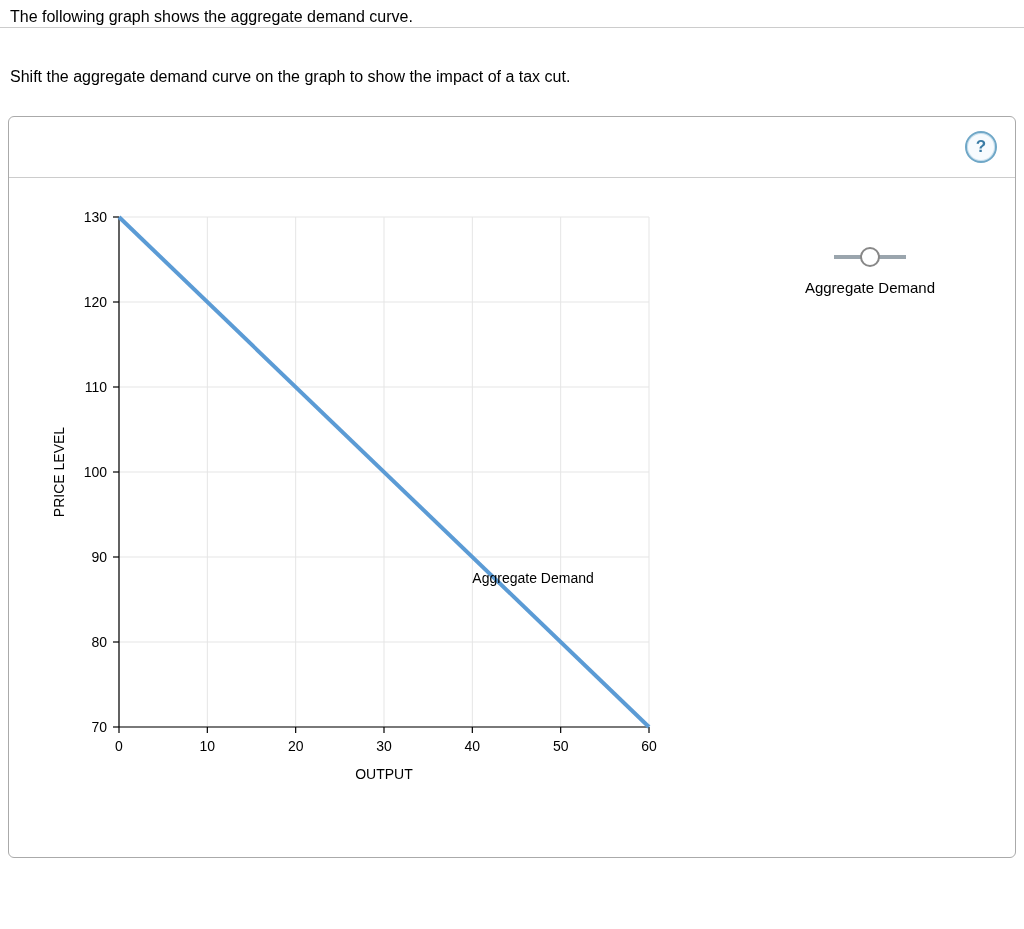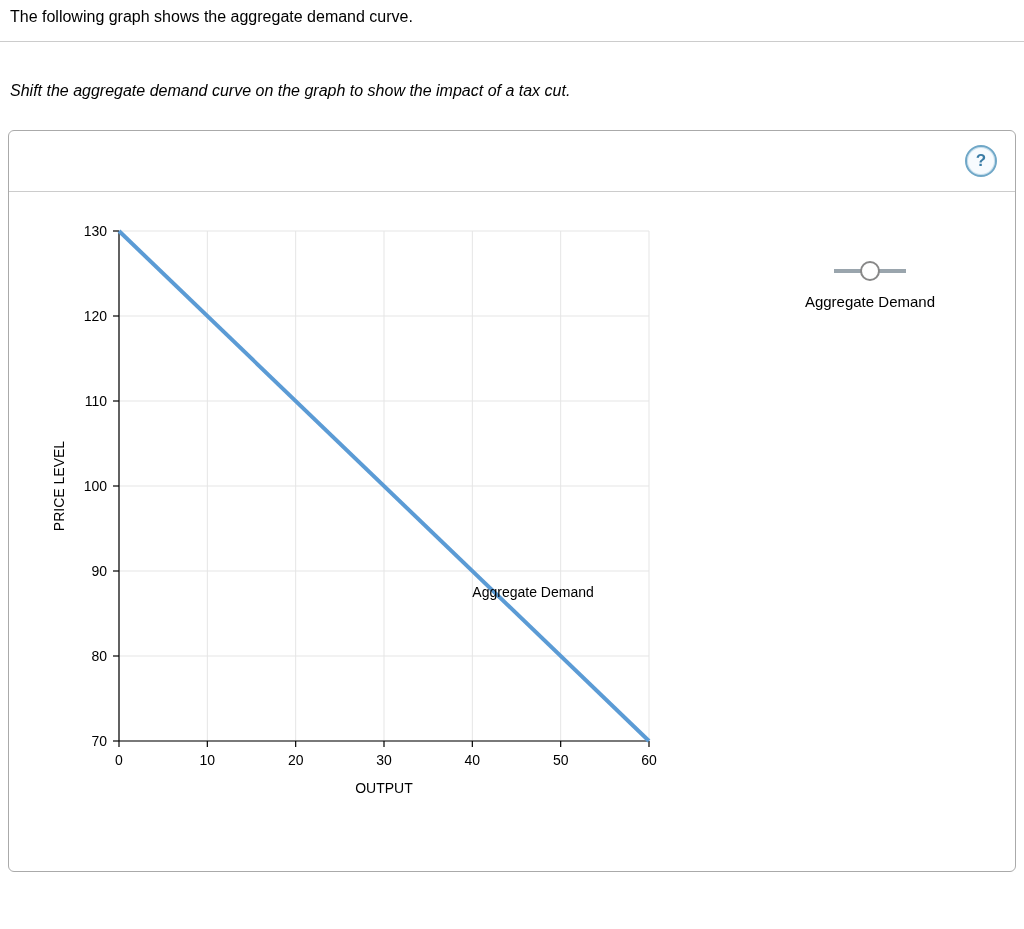--- a/index.html
+++ b/index.html
@@ -1,18 +1,18 @@
 <!DOCTYPE html>
 <html><head>
 <meta charset="utf-8">
 <style>
   html,body{margin:0;padding:0;font-family:Verdana,Arial,sans-serif;color:#000;background:#fff;}
   .page{width:1024px;box-sizing:border-box;}
-  .top-text{padding:8px 10px 15px 10px;font-size:16px;border-bottom:1px solid #ccc;}
-  .instruction{padding:40px 10px 20px 10px;font-size:16px;font-style:italic;}
+  .top-text{padding:8px 10px 1px 10px;font-size:16px;border-bottom:1px solid #ccc;}
+  .instruction{padding:40px 10px 20px 10px;font-size:16px;}
   .panel{margin:10px 8px;border:1px solid #aaa;border-radius:6px;position:relative;height:740px;}
   .panel-header{height:60px;border-bottom:1px solid #ccc;position:relative;}
   .help-btn{position:absolute;right:18px;top:14px;width:28px;height:28px;border-radius:50%;
             border:2px solid #6fa7c7;display:flex;align-items:center;justify-content:center;
             color:#3a7ca5;font-weight:bold;font-size:17px;cursor:pointer;
             box-shadow:inset 0 0 0 1px #c9e0ee;background:#f7fbfe;}
   .chart-wrap{position:absolute;left:30px;top:80px;width:640px;height:600px;}
   svg{font-family:Verdana,Arial,sans-serif;}
   .axis-label{font-size:14px;}
   .tick-label{font-size:14px;}

